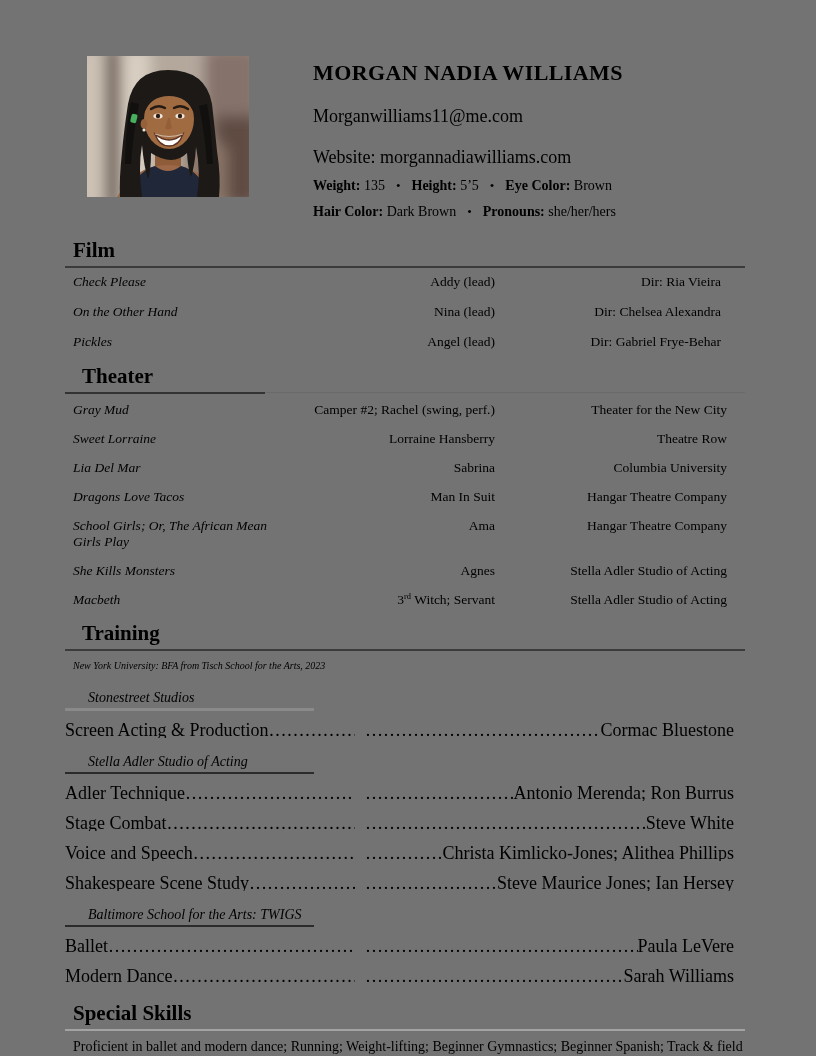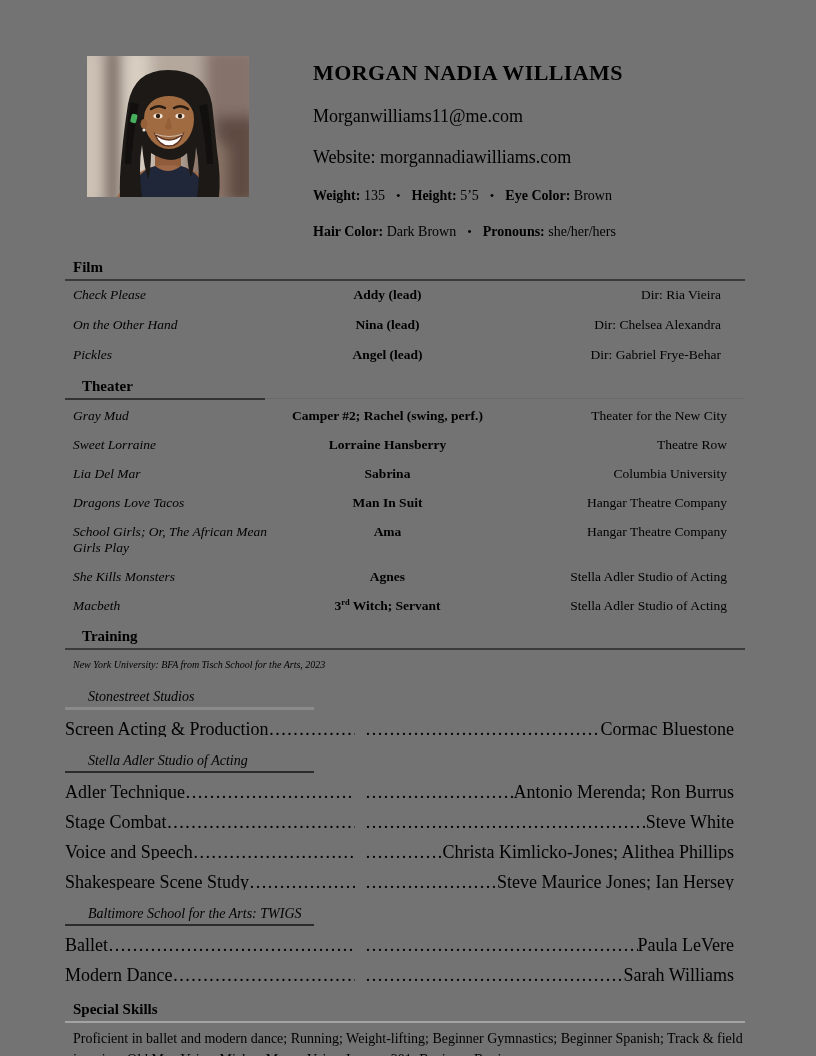--- a/index.html
+++ b/index.html
@@ -6,39 +6,39 @@
   html,body { background:#ffffff; }
   body { width:816px; height:1056px; font-family:"Liberation Serif", serif; color:#000; }
   .page { position:relative; width:816px; height:1056px; overflow:hidden; background:#737373; }
 
   
   .header { display:flex; padding-top:56px; padding-left:87px; }
   .photo { width:162px; height:141px; flex:0 0 auto; overflow:hidden; }
   .header-text { margin-left:64px; padding-top:4px; }
   .name { font-size:22px; font-weight:bold; letter-spacing:0.4px; }
   .contact-line { font-size:18px; margin-top:20px; }
-  .stats-line { font-size:14px; margin-top:20px; }
+  .stats-line { font-size:14px; margin-top:10px; }
   .stats-line .lbl { font-weight:bold; }
   .stats-line .dot { display:inline-block; margin:0 11px; font-size:13px; }
 
   
   .section-heading { margin-left:65px; width:680px; padding-bottom:3px; position:relative; }
-  .section-heading h2 { font-size:15px; font-weight:bold; display:inline-block; }
+  .section-heading h2 { font-size:21px; font-weight:bold; display:inline-block; }
   .pad8  h2 { padding-left:8px; }
   .pad17 h2 { padding-left:17px; }
   .rule-dark   { border-bottom:2px solid #3b3b3b; }
   .rule-split  { border-bottom:1px solid #6a6a6a; }
   .rule-split::after { content:""; position:absolute; left:0; bottom:-2px; width:200px; height:2px; background:#333; }
   .rule-gray   { border-bottom:2px solid #a3a3a3; }
 
   
   .credit-table { margin-left:65px; width:680px; }
   .credit-row { display:grid; grid-template-columns:215px 1fr 250px; align-items:start; font-size:13.5px; line-height:16px; }
   .credit-row .title  { font-style:italic; padding-left:8px; }
-  .credit-row .role   { text-align:center;font-weight:bold; }
+  .credit-row .role   { text-align:right; }
   .credit-row .credit { text-align:right; }
   .film-table  { padding-top:6px; }
   .film-table .credit-row { margin-bottom:14px; }
   .film-table .credit { padding-right:24px; }
   .theater-table { padding-top:9px; }
   .theater-table .credit-row { margin-bottom:13px; }
   .theater-table .credit { padding-right:18px; }
   .theater-table .row-gap-before { margin-top:7px; }
   sup { font-size:0.62em; vertical-align:super; line-height:0; }
 

